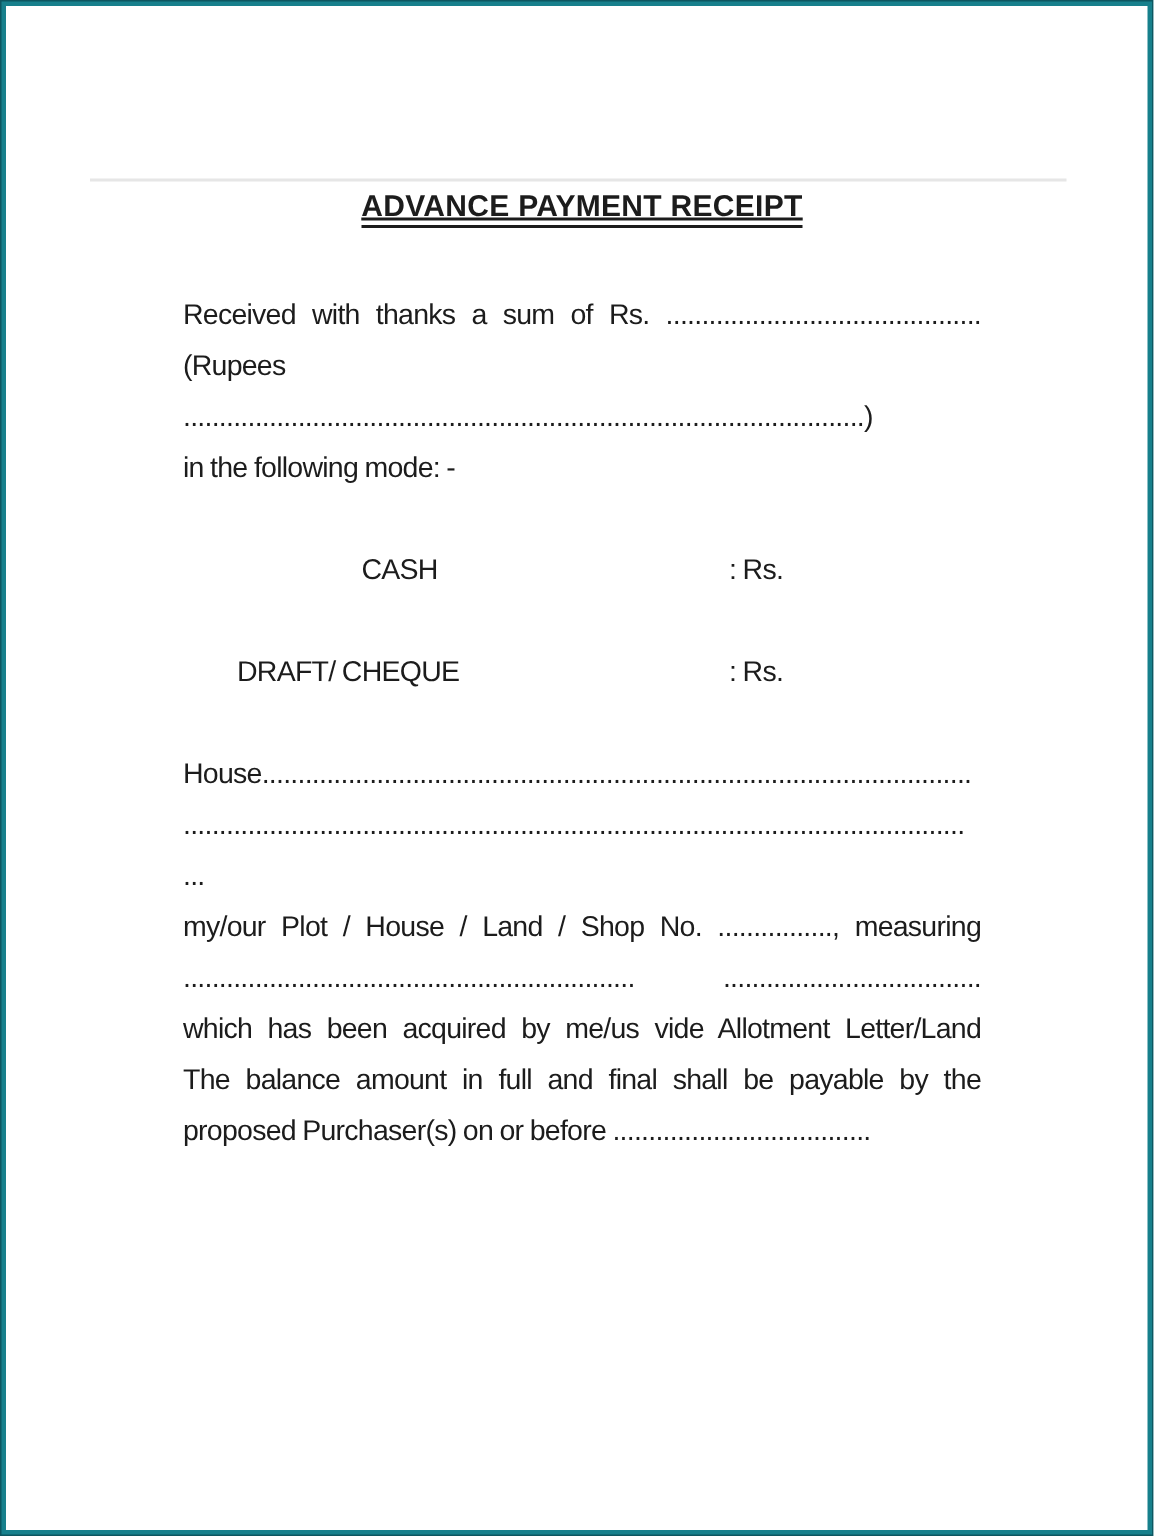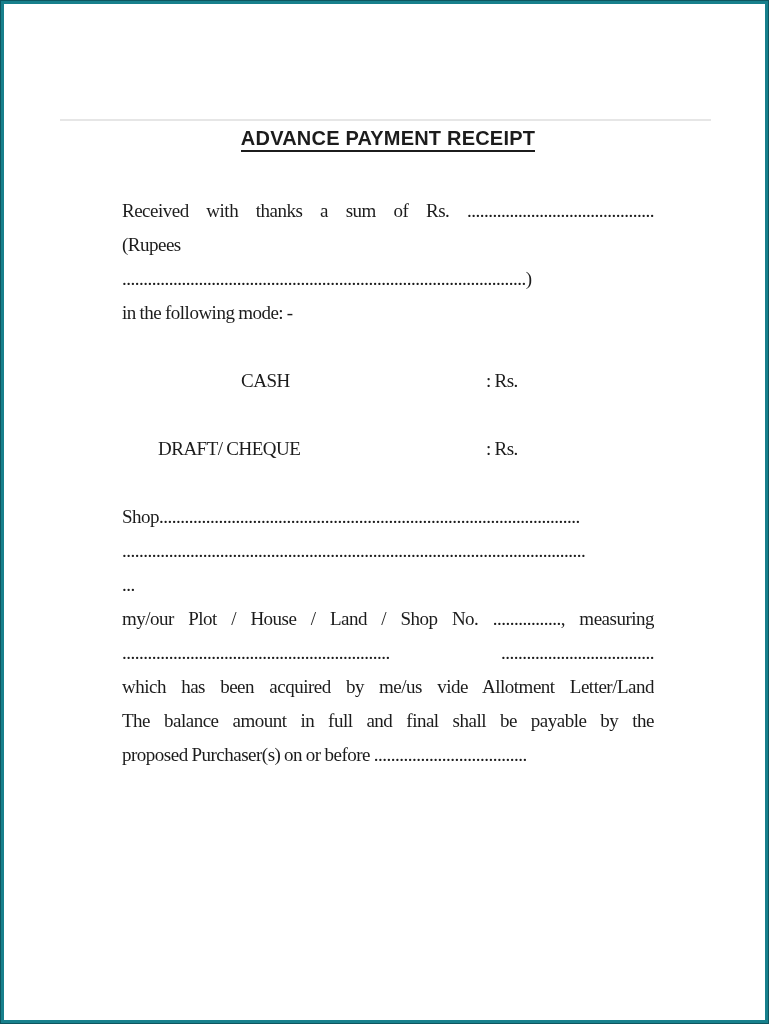--- a/index.html
+++ b/index.html
@@ -36,20 +36,21 @@
     position: absolute;
     left: 122px;
     top: 127px;
     width: 532px;
     text-align: center;
     font-size: 20px;
     font-weight: bold;
     color: var(--ink);
     letter-spacing: 0.2px;
     white-space: nowrap;
+    text-decoration: underline;
   }
   .title span {
     border-bottom: 2px solid var(--ink);
     padding-bottom: 1px;
   }
 
   .content {
     position: absolute;
     left: 122px;
     top: 194px;
@@ -57,21 +58,20 @@
     font-size: 19px;
     letter-spacing: -0.5px;
     word-spacing: -0.5px;
     color: var(--ink);
   }
   .ln {
     height: 34px;
     line-height: 34px;
     overflow: hidden;
     white-space: nowrap;
-    font-family: Liberation Serif, serif;
   }
   .j {
     white-space: normal;
     text-align: justify;
     text-align-last: justify;
   }
   .sp { height: 34px; }
   .row { position: relative; margin-left: 36px; }
   .row .lbl { position: absolute; left: 0; }
   .row .lbl.indent { left: 83px; }
@@ -104,21 +104,21 @@
 
     <div class="sp"></div>
 
     <div class="ln row">
       <span class="lbl">DRAFT/ CHEQUE</span>
       <span class="val">: Rs.</span>
     </div>
 
     <div class="sp"></div>
 
-    <div class="ln">Shop...................................................................................................</div>
+    <div class="ln">House...................................................................................................</div>
     <div class="ln">.............................................................................................................</div>
     <div class="ln">...</div>
 
     <div class="ln j">my/our Plot / House / Land / Shop No. ................, measuring</div>
     <div class="ln j">............................................................... ....................................</div>
     <div class="ln j">which has been acquired by me/us vide Allotment Letter/Land</div>
     <div class="ln j">The balance amount in full and final shall be payable by the</div>
     <div class="ln">proposed Purchaser(s) on or before ....................................</div>
 
   </div>

